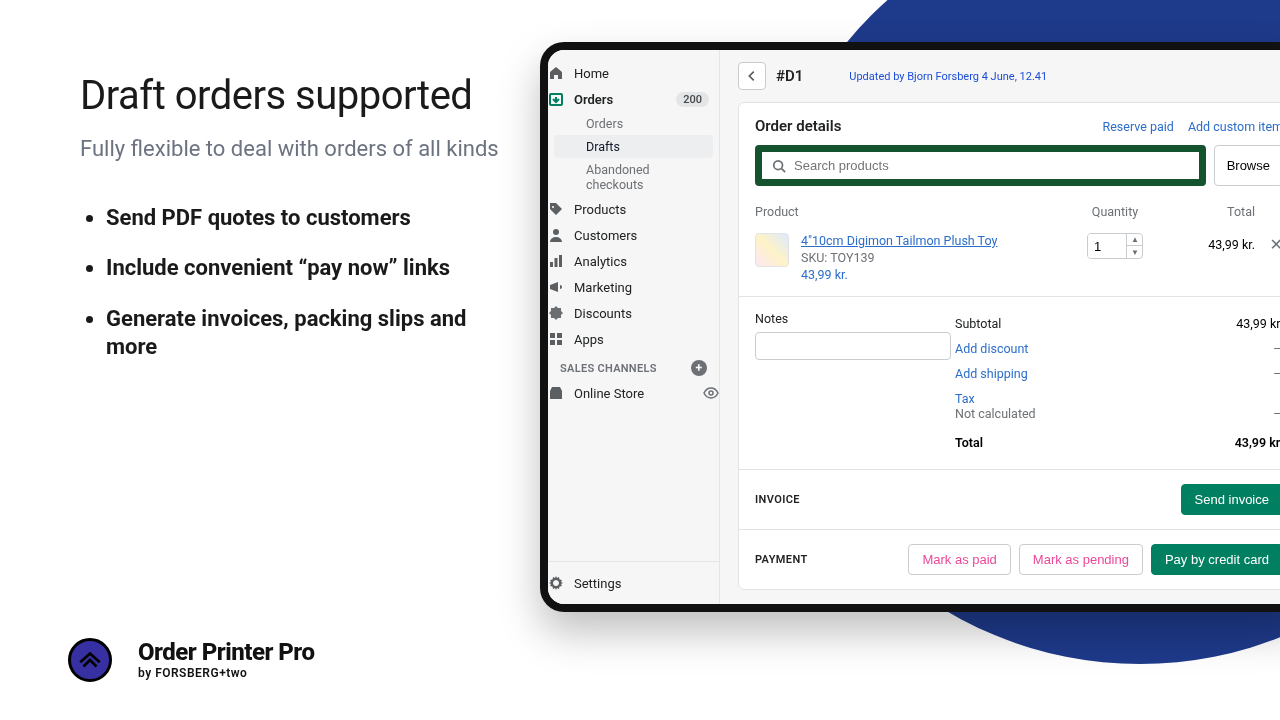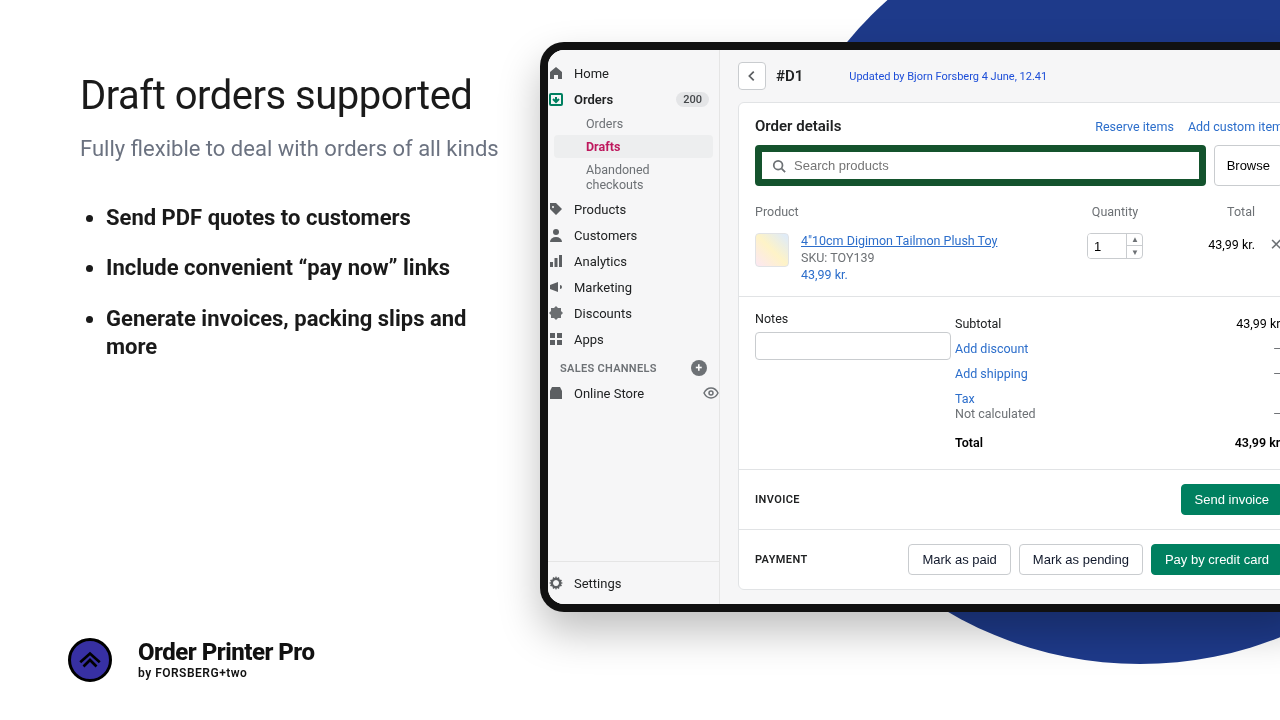--- a/index.html
+++ b/index.html
@@ -23,21 +23,21 @@
 .device { position:absolute; top:42px; left:540px; width:760px; height:570px; background:#fff; border:8px solid #111; border-right:0; border-top-left-radius:24px; border-bottom-left-radius:24px; overflow:hidden; box-shadow:0 20px 40px rgba(0,0,0,0.25); z-index:1; display:flex; }
 
 
 .sidebar { width:172px; height:100%; background:#f6f6f7; border-right:1px solid #e5e5e5; display:flex; flex-direction:column; padding-top:10px; font-size:13px; color:#202223;}
 .nav-item { display:flex; align-items:center; gap:10px; padding:5px 0; cursor:pointer; position:relative;}
 .nav-item .icon { width:16px; height:16px; display:flex; align-items:center; justify-content:center; color:#5c5f62; }
 .nav-item.orders .icon { color:#008060; }
 .nav-item.orders { font-weight:600; }
 .nav-item .badge { position:absolute; right:10px; background:#e4e5e7; color:#44474a; font-size:11px; padding:1px 7px; border-radius:10px; font-weight:500;}
 .sub-item { padding:4px 12px 4px 38px; font-size:12.5px; color:#6d7175; cursor:pointer;}
-.sub-item.active { background:#edeeef; border-radius:4px; margin:0 6px; padding-left:32px; color:#be185d; font-weight:700;}
+.sub-item.active { background:#edeeef; border-radius:4px; margin:0 6px; padding-left:32px; color:#0f172a; font-weight:400;}
 .section-hdr { padding:8px 12px 4px; font-size:11px; font-weight:600; color:#6d7175; letter-spacing:0.3px; display:flex; justify-content:space-between; align-items:center;}
 .section-hdr .plus { width:16px; height:16px; border-radius:50%; background:#6d7175; color:#fff; display:flex; align-items:center; justify-content:center; font-size:12px; line-height:1;}
 .sidebar-bottom { margin-top:auto; border-top:1px solid #e5e5e5; padding:8px 0;}
 .eye-icon { margin-left:auto; color:#6d7175; }
 
 
 .main { flex:1; background:#f6f6f7; display:flex; flex-direction:column; }
 .topbar { display:flex; align-items:center; gap:10px; padding:12px 18px; }
 .back { width:28px; height:28px; border:1px solid #c9cccf; border-radius:4px; background:#fff; display:flex; align-items:center; justify-content:center; cursor:pointer;}
 .order-id { font-size:15px; font-weight:600; color:#202223;}
@@ -83,21 +83,21 @@
 .trow .tlabel { color:#202223;}
 .trow .tlink { color:#2c6ecb; cursor:pointer;}
 .trow .tsub { color:#6d7175;}
 .trow.bold { font-weight:600; margin-top:4px;}
 .dash { color:#6d7175; }
 
 .section-row { display:flex; justify-content:space-between; align-items:center; padding:14px 16px; border-top:1px solid #e1e3e5;}
 .section-label { font-size:11px; font-weight:600; letter-spacing:0.4px; color:#202223;}
 .btn { border-radius:4px; padding:7px 13px; font-size:13px; cursor:pointer; font-weight:500;}
 .btn-green { background:#008060; color:#fff; border:1px solid #008060;}
-.btn-white { background:#fff; color:#0f172a; border:1px solid #c9cccf;}
+.btn-white { background:#fff; color:#ec4899; border:1px solid #c9cccf;}
 .btn-row { display:flex; gap:8px;}
 svg { display:block; }
 </style>
 </head>
 <body>
 
 <div class="bg-shape"></div>
 
 <div class="left">
   <h1 class="heading">Draft orders supported</h1>
@@ -237,21 +237,21 @@
           </svg>
       </div>
       <span class="order-id">#D1</span>
       <span class="updated">Updated by Bjorn Forsberg 4 June, 12.41</span>
     </div>
 
     <div class="card">
       <div class="card-hdr">
         <div class="card-title">Order details</div>
         <div class="card-links">
-          <span class="link">Reserve items</span>
+          <span class="link">Reserve paid</span>
           <span class="link">Add custom item</span>
         </div>
       </div>
 
       <div class="search-row">
         <div class="search-box">
           <svg width="14" height="14" viewBox="0 0 16 16" fill="none" stroke="#6d7175" stroke-width="2">
               <circle cx="7" cy="7" r="5"></circle>
               <path d="M11 11 L15 15"></path>
             </svg>

